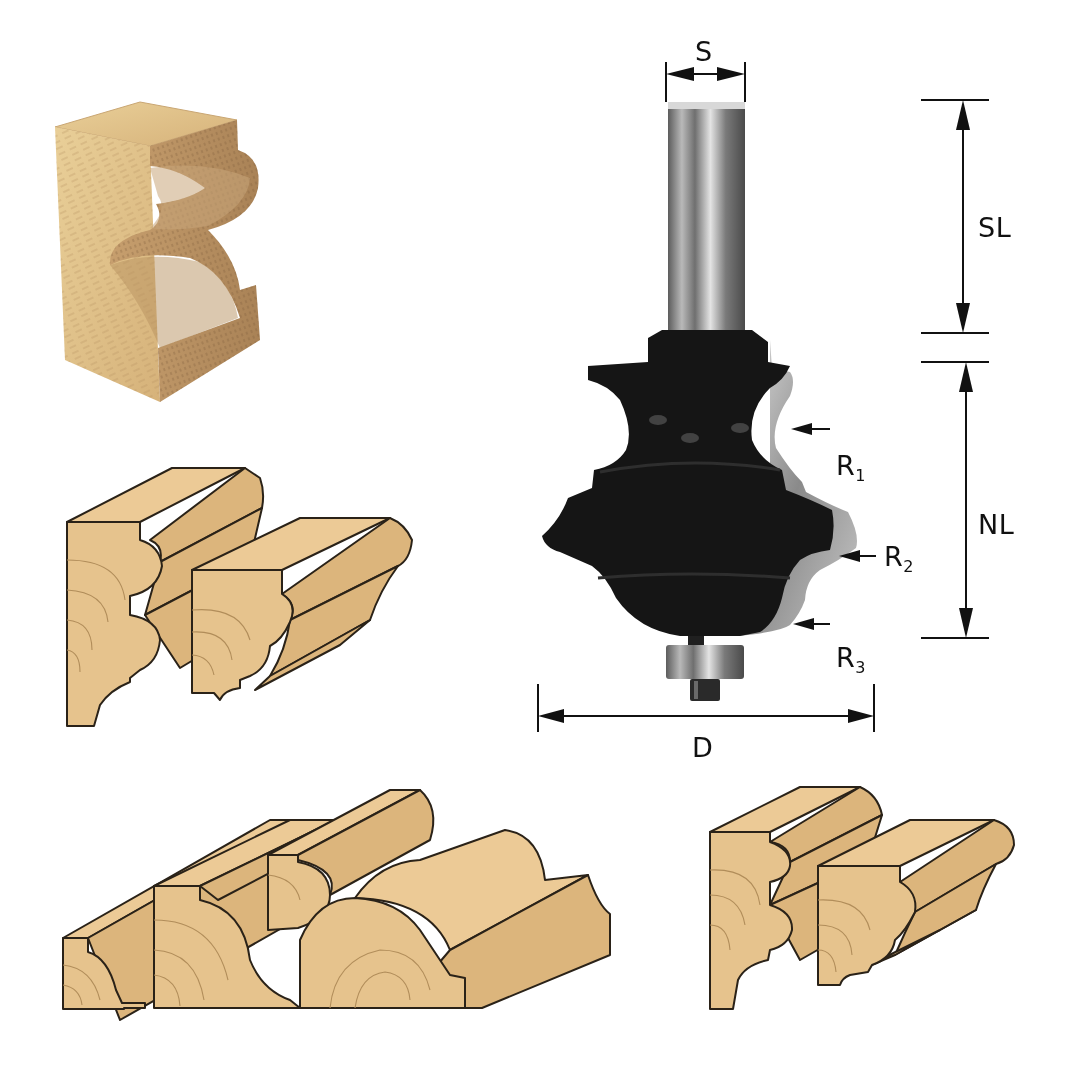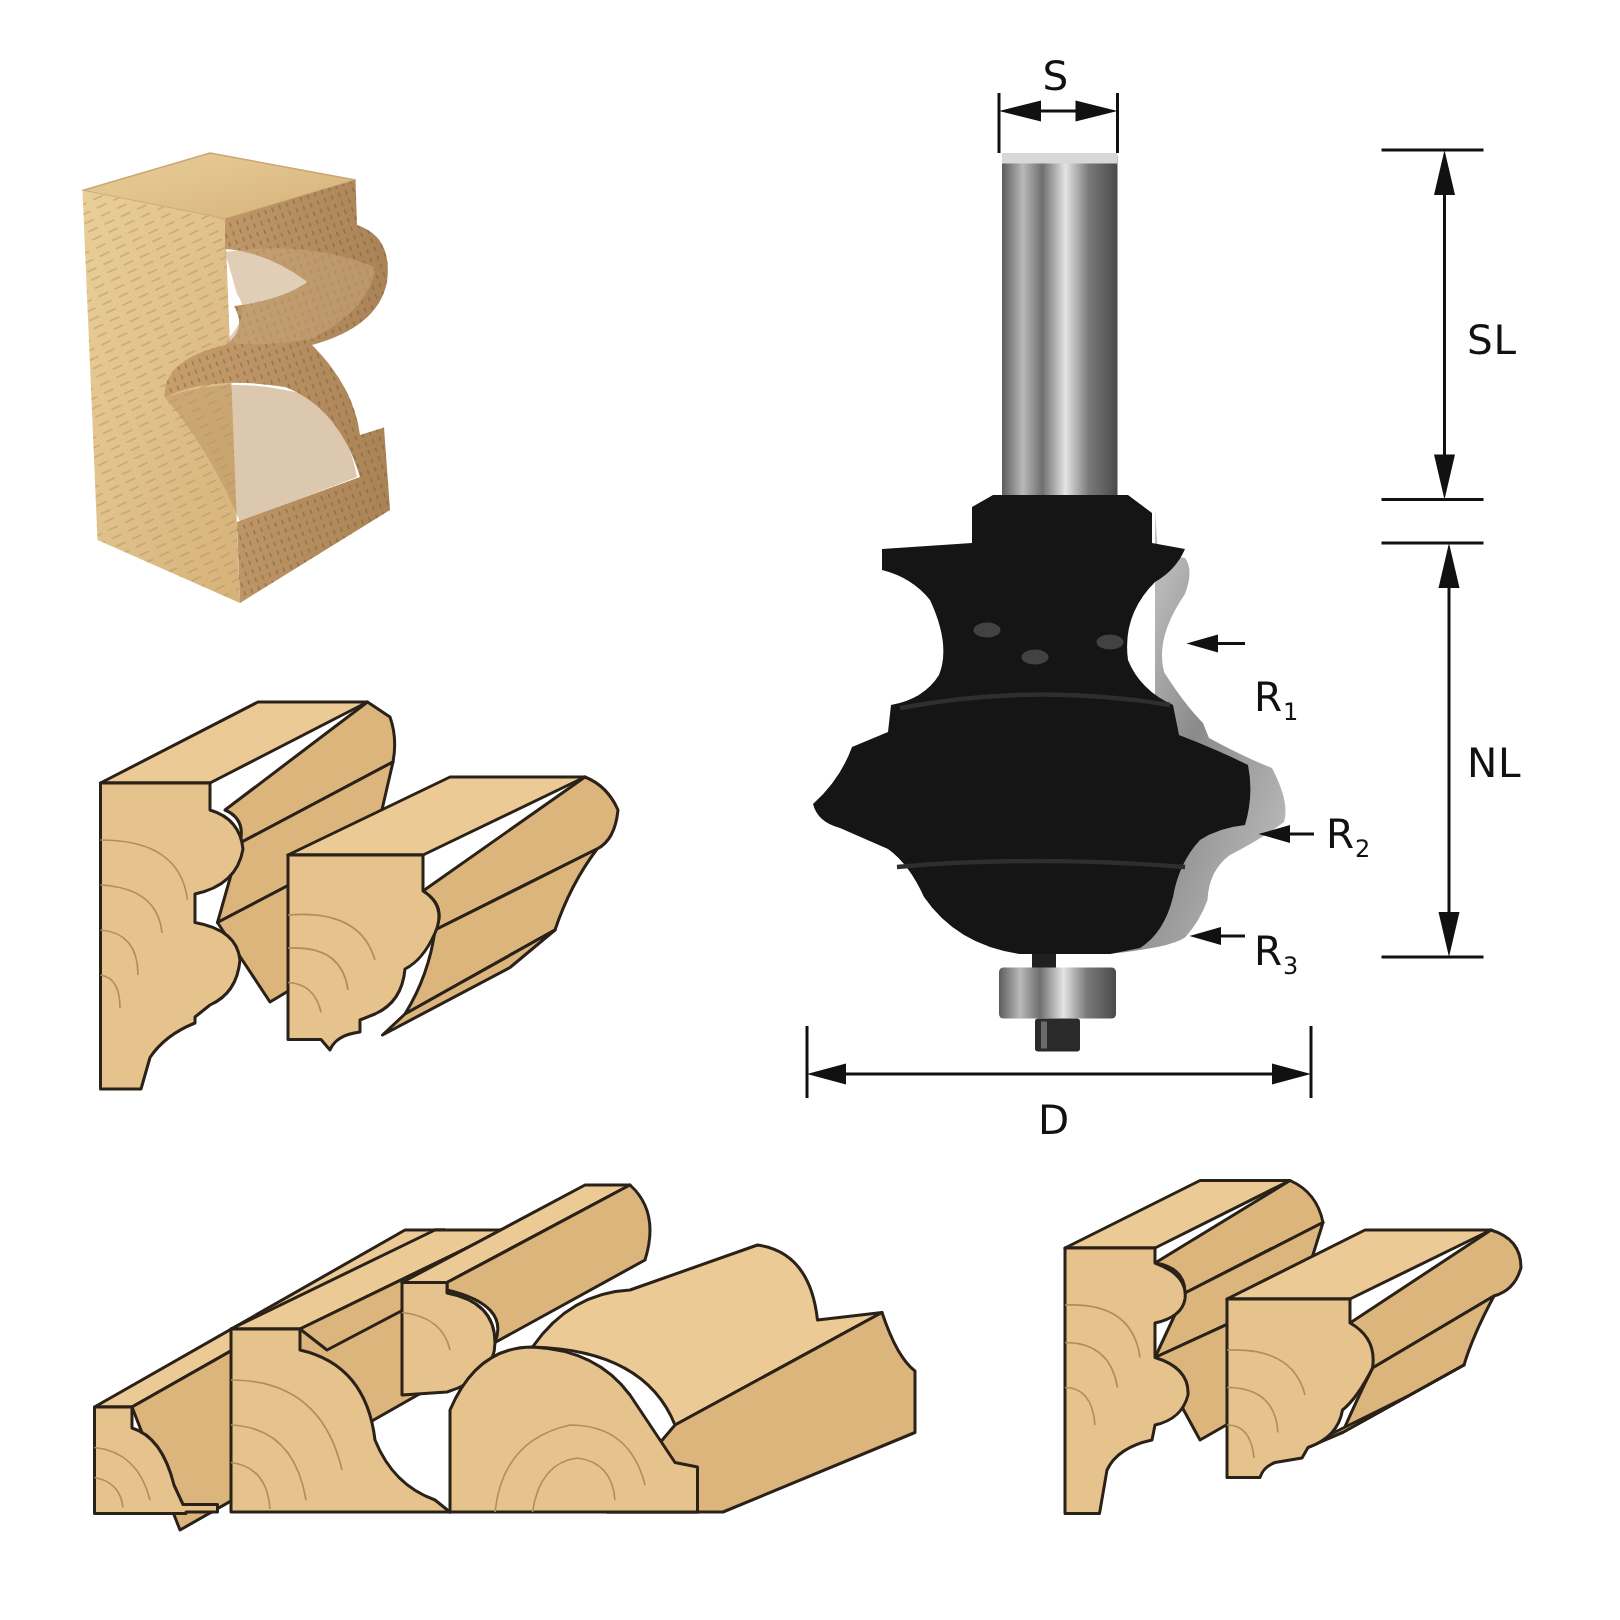--- a/index.html
+++ b/index.html
@@ -177,24 +177,24 @@
     <polygon class="arrowhead" points="791,429 812,423 812,435"></polygon>
     <line class="dim" x1="856" y1="556" x2="876" y2="556"></line>
     <polygon class="arrowhead" points="839,556 860,550 860,562"></polygon>
     <line class="dim" x1="810" y1="624" x2="830" y2="624"></line>
     <polygon class="arrowhead" points="793,624 814,618 814,630"></polygon>
   </g>
 </svg>
 
 <div class="lbl" style="left:695px; top:38px;">S</div>
 <div class="lbl" style="left:978px; top:214px;">SL</div>
-<div class="lbl" style="left:978px; top:496px;">NL</div>
+<div class="lbl" style="left:978px; top:511px;">NL</div>
 <div class="lbl" style="left:692px; top:734px;">D</div>
 
 <div class="lbl" style="left:836px; top:416px;margin-top:36px;">
   <span>R</span><sub>1</sub>
 </div>
 <div class="lbl" style="left:884px; top:543px;">
   <span>R</span><sub>2</sub>
 </div>
-<div class="lbl" style="left:836px; top:621px;">
+<div class="lbl" style="left:836px; top:644px;">
   <span>R</span><sub>3</sub>
 </div>
 
 </body></html>

